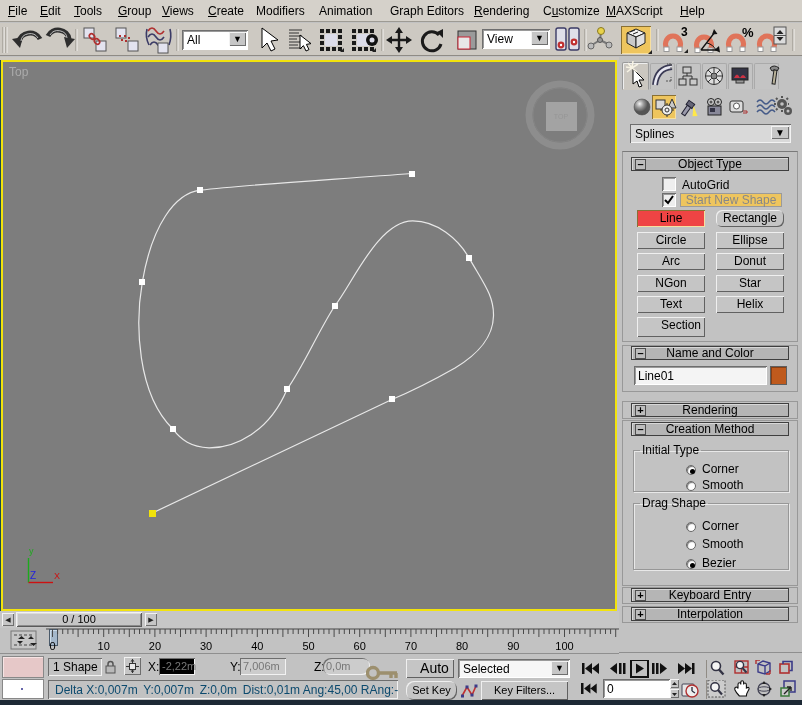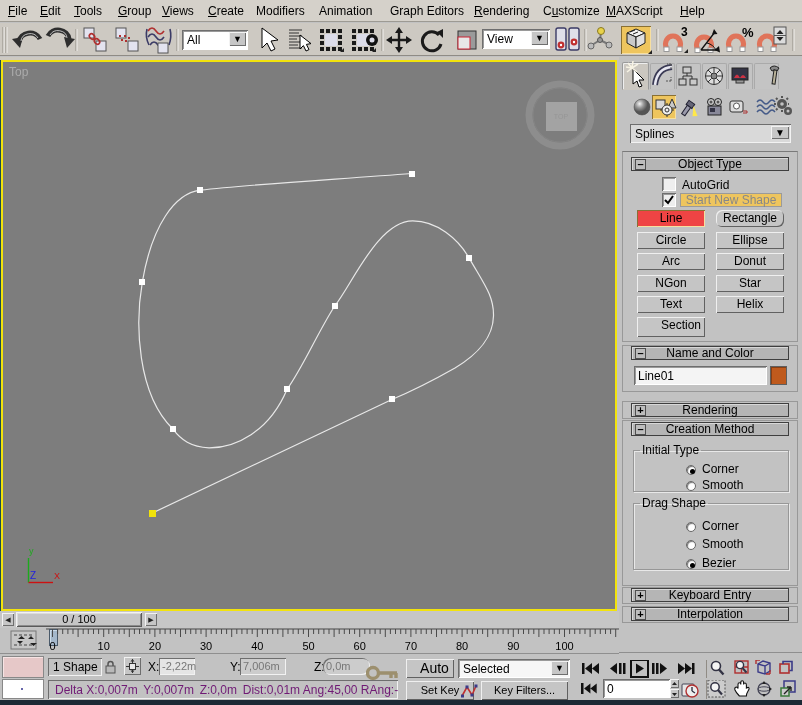--- a/index.html
+++ b/index.html
@@ -587,43 +587,43 @@
     <path d="M4,7 v-2 a2.5,2.5 0 0 1 5,0 v2" fill="none" stroke="#555" stroke-width="1.5"></path>
   </svg>
 
   <div class="abs raised" style="left:124px;top:3px;width:17px;height:18px;"></div>
   <svg class="abs" style="left:126px;top:5px;" width="13" height="14" viewBox="0 0 13 14">
     <rect x="3.5" y="4.5" width="6" height="6" fill="#e8e8e8" stroke="#333"></rect>
     <path d="M6.5,0 v4 M6.5,14 v-4 M0,7.5 h3 M13,7.5 h-3" stroke="#333"></path>
     <path d="M6.5,0 l-2,2.5 h4 z M6.5,14 l-2,-2.5 h4 z" fill="#333"></path>
   </svg>
   <span class="abs txt" style="left:148px;top:6px;font-size:12px;">X:</span>
-  <div class="abs sunken" style="left:159px;top:4px;width:36px;height:17px;background:#e5e5e5;">
+  <div class="abs sunken" style="left:159px;top:4px;width:36px;height:17px;background:#000000;">
       <span class="abs" style="left:3px;top:2px;font-size:11px;color:#777;">-2,22m</span>
     </div>
   <span class="abs txt" style="left:230px;top:6px;font-size:12px;">Y:</span>
   <div class="abs sunken" style="left:240px;top:4px;width:46px;height:17px;background:#cccccc;">
       <span class="abs" style="left:3px;top:2px;font-size:11px;color:#777;">7,006m</span>
     </div>
   <span class="abs txt" style="left:314px;top:6px;font-size:12px;">Z:</span>
   <div class="abs sunken" style="left:323px;top:4px;width:47px;height:17px;background:#cccccc;border-radius:8px;">
       <span class="abs" style="left:3px;top:2px;font-size:11px;color:#777;">0,0m</span>
     </div>
 
   <svg class="abs" style="left:366px;top:11px;" width="33" height="20" viewBox="0 0 33 20">
     <circle cx="7" cy="8" r="5.5" fill="none" stroke="#9c8f6e" stroke-width="3.4"></circle>
     <path d="M12,8 h19 M25,8 v5 M30,8 v5" stroke="#9c8f6e" stroke-width="3.4"></path>
   </svg>
 
   <div class="abs sunken" style="left:48px;top:26px;width:350px;height:19px;">
-    <span class="abs" style="left:7px;top:3px;font-size:12px;color:#701a75;letter-spacing:0px;white-space:nowrap;">Delta X:0,007m  Y:0,007m  Z:0,0m  Dist:0,01m Ang:45,00 RAng:-</span>
+    <span class="abs" style="left:7px;top:3px;font-size:12px;color:#0c4a6e;letter-spacing:0px;white-space:nowrap;">Delta X:0,007m  Y:0,007m  Z:0,0m  Dist:0,01m Ang:45,00 RAng:-</span>
   </div>
 
   <div class="abs btn" style="left:406px;top:5px;width:48px;height:19px;line-height:19px;font-size:14px;padding-left:9px;">Auto Key</div>
-  <div class="abs btn" style="left:406px;top:27px;width:68px;height:19px;line-height:19px;font-size:11px;">Set Key</div>
+  <div class="abs btn" style="left:406px;top:27px;width:51px;height:19px;line-height:19px;font-size:11px;border-radius:8px;">Set Key</div>
 
   <div class="abs sunkenw" style="left:458px;top:5px;width:112px;height:19px;background:#f6f6f6;">
     <span class="abs" style="left:5px;top:3px;font-size:12px;">Selected</span>
     <div class="abs raised" style="right:2px;top:2px;width:17px;height:14px;text-align:center;font-size:9px;line-height:14px;">▼</div>
   </div>
 
   <svg class="abs" style="left:460px;top:29px;" width="18" height="17" viewBox="0 0 18 17">
     <path d="M2,13 L7,4 L12,12 L16,3" fill="none" stroke="#c03030" stroke-width="1.6"></path>
     <rect x="1" y="11.5" width="3" height="3" fill="#3b3b88"></rect>
     <rect x="5.5" y="2.5" width="3" height="3" fill="#3b3b88"></rect>

